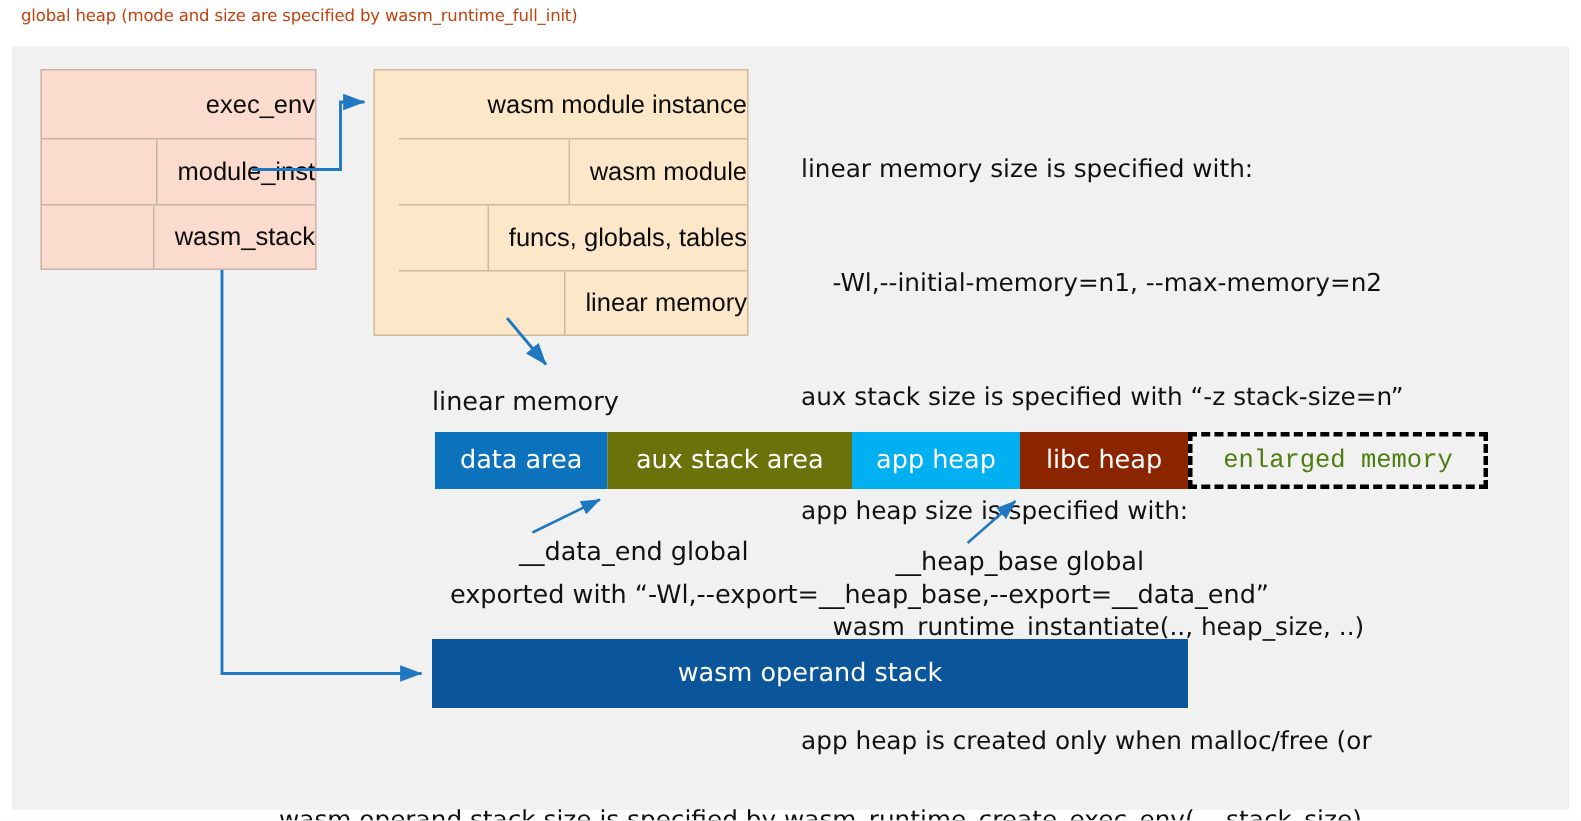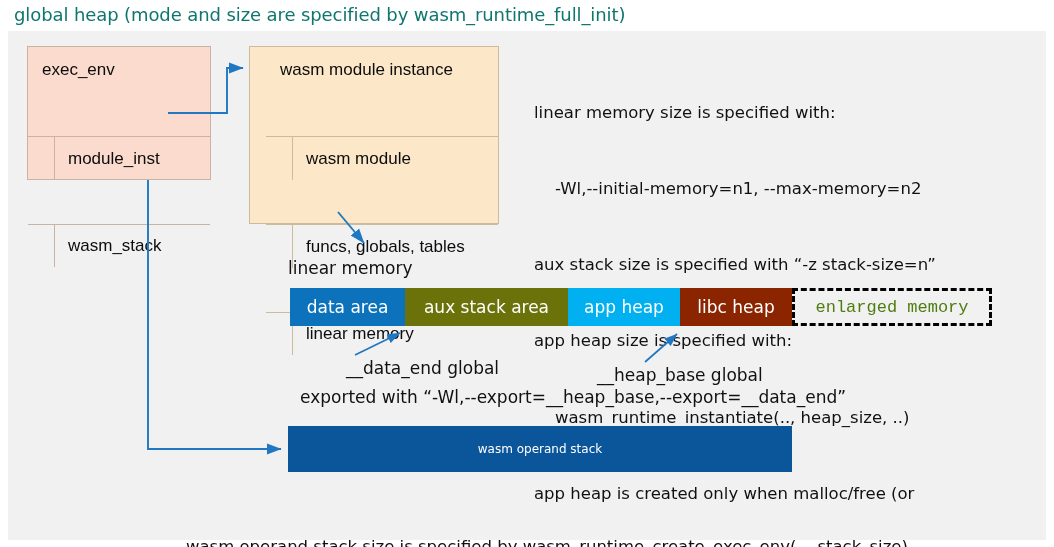--- a/index.html
+++ b/index.html
@@ -17,22 +17,22 @@
     height: 547px;
     overflow: hidden;
     background: #ffffff;
   }
 
   
   .title {
     position: absolute;
     left: 14px;
     top: 4px;
-    font-size: 18px;
-    color: #0f766e;
+    font-size: 11px;
+    color: #c2410c;
     white-space: nowrap;
     font-family: "DejaVu Sans", sans-serif;
     letter-spacing: -0.1px;
   }
 
   
   .panel {
     position: absolute;
     left: 8px;
     top: 31px;
@@ -49,36 +49,36 @@
   }
   .struct .hdr,
   .struct .rowline {
     box-sizing: border-box;
     width: 100%;
     display: flex;
     align-items: center;
     font-size: 17px;
     color: #0c0c0c;
     font-family: "Liberation Sans", sans-serif;
+    justify-content: flex-end;
   }
   .struct .hdr {
     padding-left: 14px;
   }
   .struct .gutter {
     box-sizing: border-box;
     height: 100%;
     flex: 0 0 auto;
     border-right: 1px solid #c8c0b0;
   }
   .struct .celltext {
     padding-left: 13px;
   }
   .sep {
     border-top: 1px solid #c8c0b0;
-    margin-top: 44px;
   }
 
   
   .boxA { background: #fadbcd; border-color: #c9b3a7; }
   .boxA .gutter { border-right-color: #c9b3a7; }
   .boxA .sep { border-top-color: #c9b3a7; }
 
   
   .boxB { background: #fce8c8; border-color: #ccbb9c; }
   .boxB .gutter { border-right-color: #ccbb9c; }
@@ -145,21 +145,21 @@
   .opstack {
     position: absolute;
     left: 288px;
     top: 426px;
     width: 504px;
     height: 46px;
     display: flex;
     align-items: center;
     justify-content: center;
     font-family: "DejaVu Sans", sans-serif;
-    font-size: 12px;
+    font-size: 17px;
     color: #ffffff;
   }
   .bottom-notes {
     position: absolute;
     left: 186px;
     top: 483px;
     font-family: "DejaVu Sans", sans-serif;
     font-size: 16.5px;
     line-height: 25.5px;
     color: #111111;

